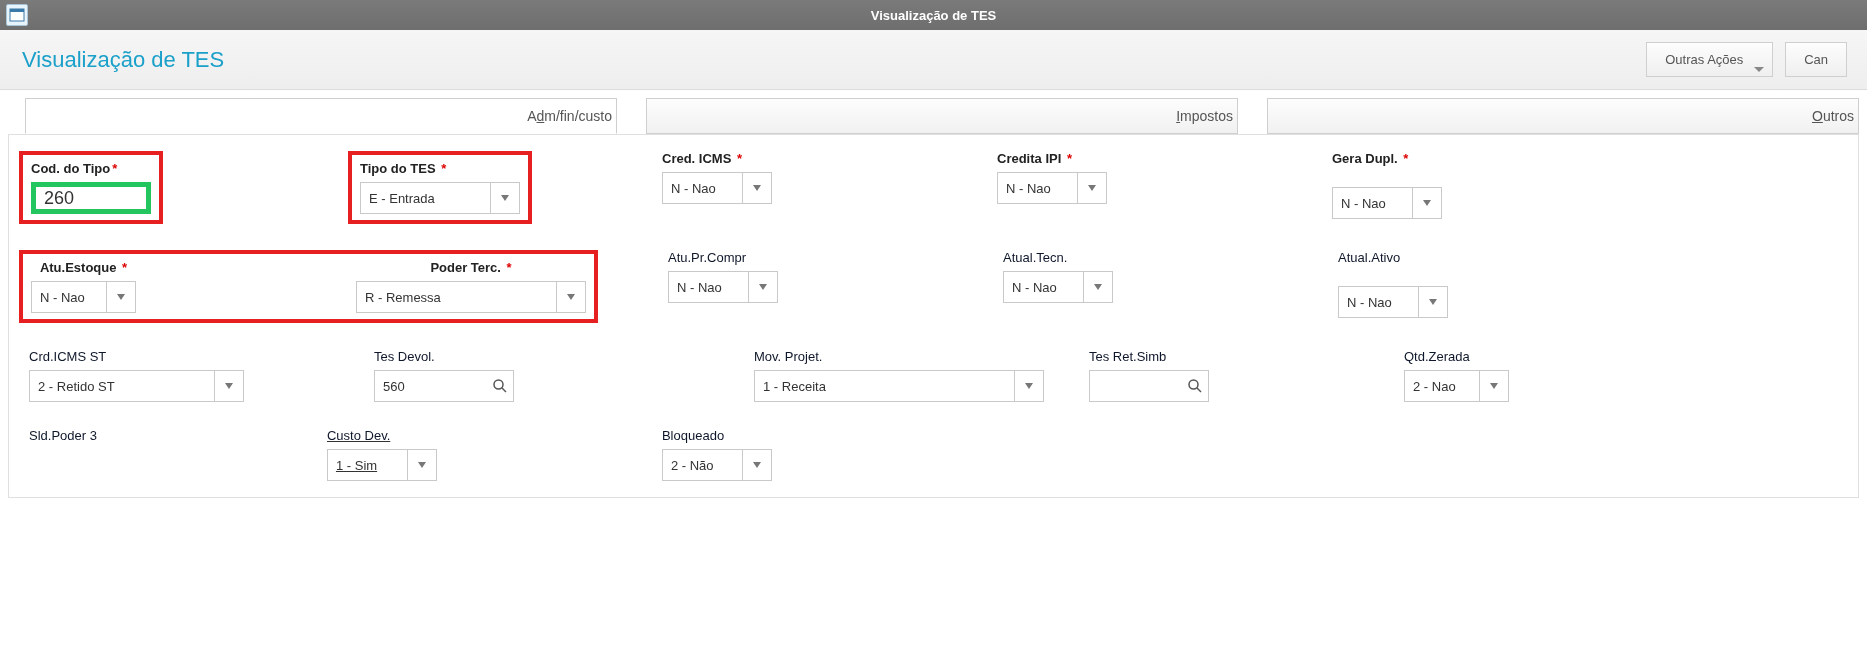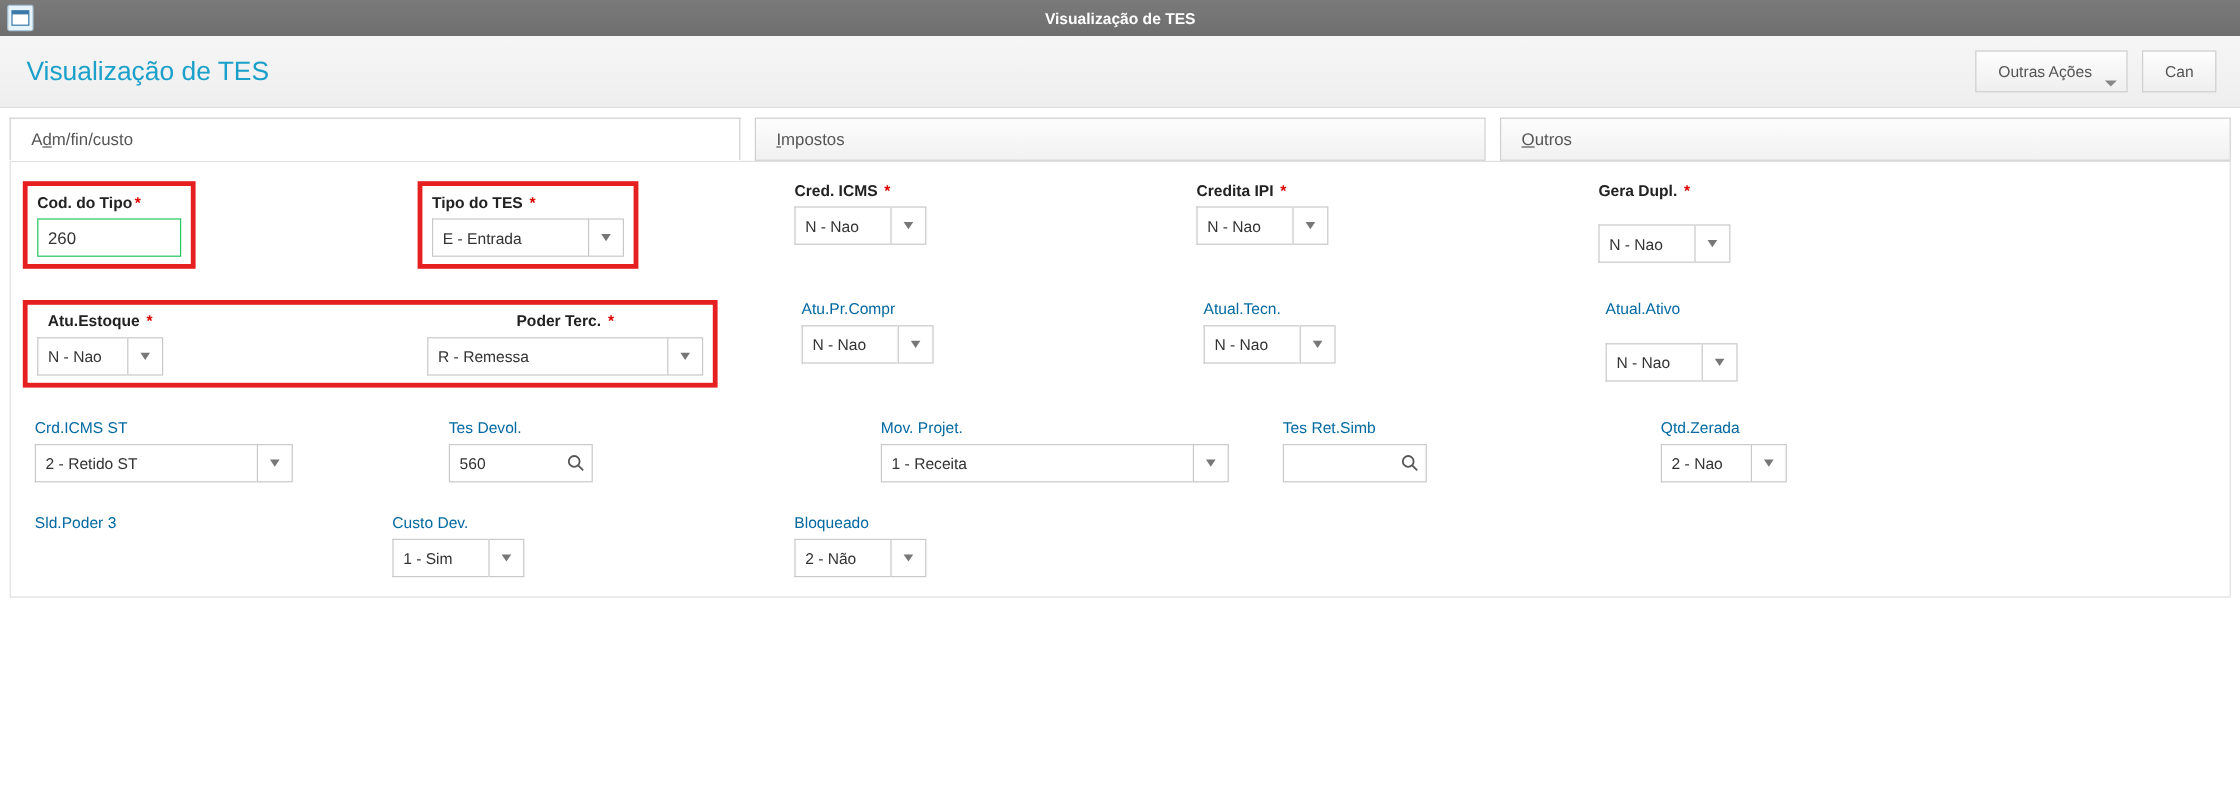--- a/index.html
+++ b/index.html
@@ -72,27 +72,28 @@
   border-top: 5px solid #888;
 }
 
 .tab-row {
   display: flex;
   gap: 12px;
   padding: 8px 8px 0 8px;
 }
 .tab {
   flex: 1;
-  text-align: left;
-  padding: 9px 17px;
+  text-align: right;
+  padding: 9px 4px;
   border: 1px solid #cfcfcf;
   background: linear-gradient(to bottom, #fdfdfd, #f1f1f1);
   color: #555;
   cursor: pointer;
   font-size: 14px;
+  margin-left: 17px;
 }
 .tab.active {
   background: #fff;
   border-bottom: 1px solid #fff;
 }
 .tab .mn { text-decoration: underline; }
 
 .form-panel {
   border: 1px solid #e0e0e0;
   margin: 0 8px 8px 8px;
@@ -106,30 +107,30 @@
 }
 .row:last-child { margin-bottom: 0; }
 
 .field {
   display: flex;
   flex-direction: column;
   gap: 6px;
 }
 .field label {
   font-size: 13px;
-  color: #0369a1;
+  color: #0f172a;
 }
 .field label.bold { font-weight: bold; color: #222; }
 .field label .req { color: #d00; font-weight: bold; margin-left: 2px; }
 
 .ctrl-input {
   height: 32px;
-  border: 1px solid #22c55e;
+  border: 5px solid #22c55e;
   padding: 0 8px;
-  font-size: 14px;
+  font-size: 18px;
   background: #fff;
   color: #333;
 }
 .ctrl-combo {
   display: flex;
 }
 .ctrl-combo .ci {
   height: 32px;
   border: 1px solid #c9c9c9;
   border-right: none;
@@ -196,21 +197,21 @@
 .row2 .col-4 { margin-left: 225px; }
 .row2 .col-5 { margin-left: 225px; }
 
 .row3 .field { margin-right: 130px; }
 .row3 .field.c2 { margin-right: 240px; justify-content: center; }
 .row3 .field.c3 { margin-right: 45px; }
 .row3 .field.c4 { margin-right: 195px; }
 .row3 .field.c5 { margin-right: 0; justify-content: space-between; }
 
 .row4 .field { margin-right: 230px; }
-.row4 .field.c2 { margin-right: 225px; }
+.row4 .field.c2 { margin-right: 225px; text-decoration: underline; }
 .row4 .field.c3 { margin-right: 0; }
 </style>
 </head>
 <body>
 
 <div class="titlebar">
   <div class="tb-icon">
     <svg viewBox="0 0 16 14">
         <rect x="1" y="1" width="14" height="12" fill="#fff" stroke="#3a79a8" stroke-width="1"></rect>
         <rect x="1" y="1" width="14" height="3" fill="#3a79a8"></rect>
@@ -371,21 +372,21 @@
         <div class="cbtn">
             <svg viewBox="0 0 10 10">
               <polygon points="1,2 9,2 5,8" fill="#777"></polygon>
             </svg>
           </div>
       </div>
     </div>
 
     <div class="field c2">
       <label>Tes Devol.</label>
-      <div class="ctrl-lookup" style="width:120px">
+      <div class="ctrl-lookup" style="width:140px">
         <input value="560" style="">
         <div class="mag"><svg viewBox="0 0 16 16">
               <circle cx="6.5" cy="6.5" r="4.5" fill="none" stroke="#555" stroke-width="1.5"></circle>
               <line x1="10" y1="10" x2="14" y2="14" stroke="#555" stroke-width="1.5"></line>
             </svg></div>
       </div>
     </div>
 
     <div class="field c3">
       <label>Mov. Projet.</label>

